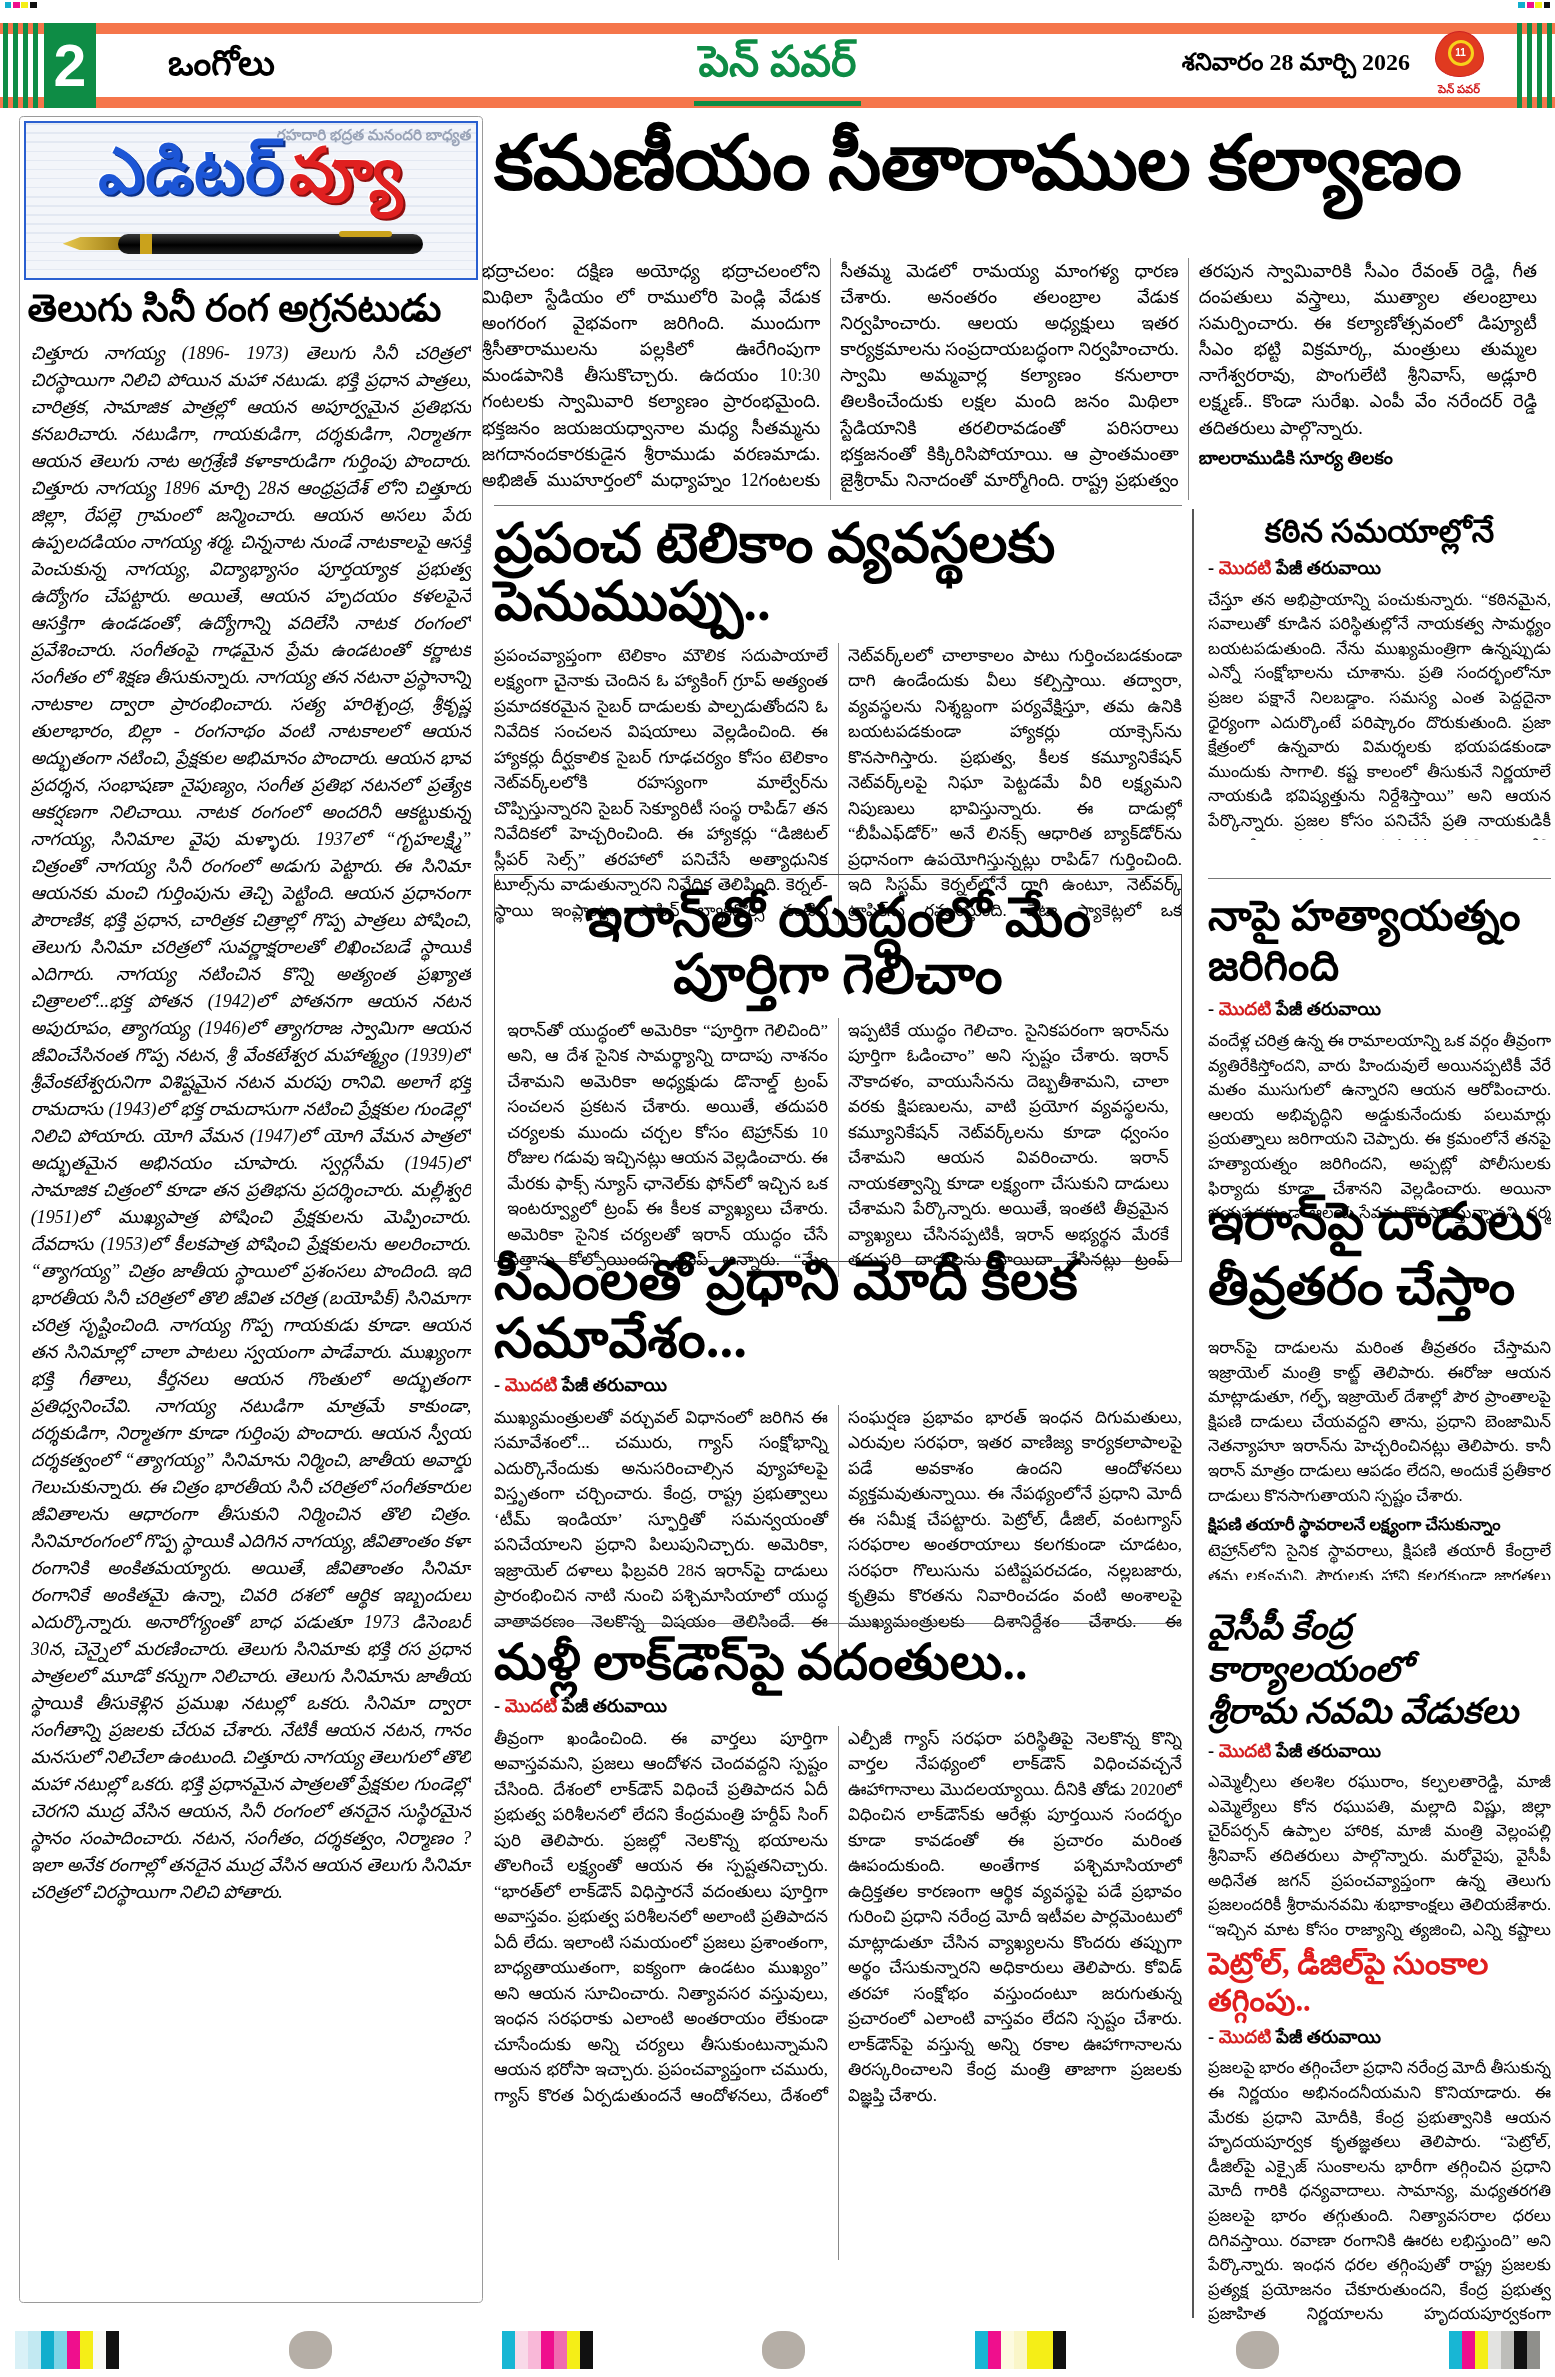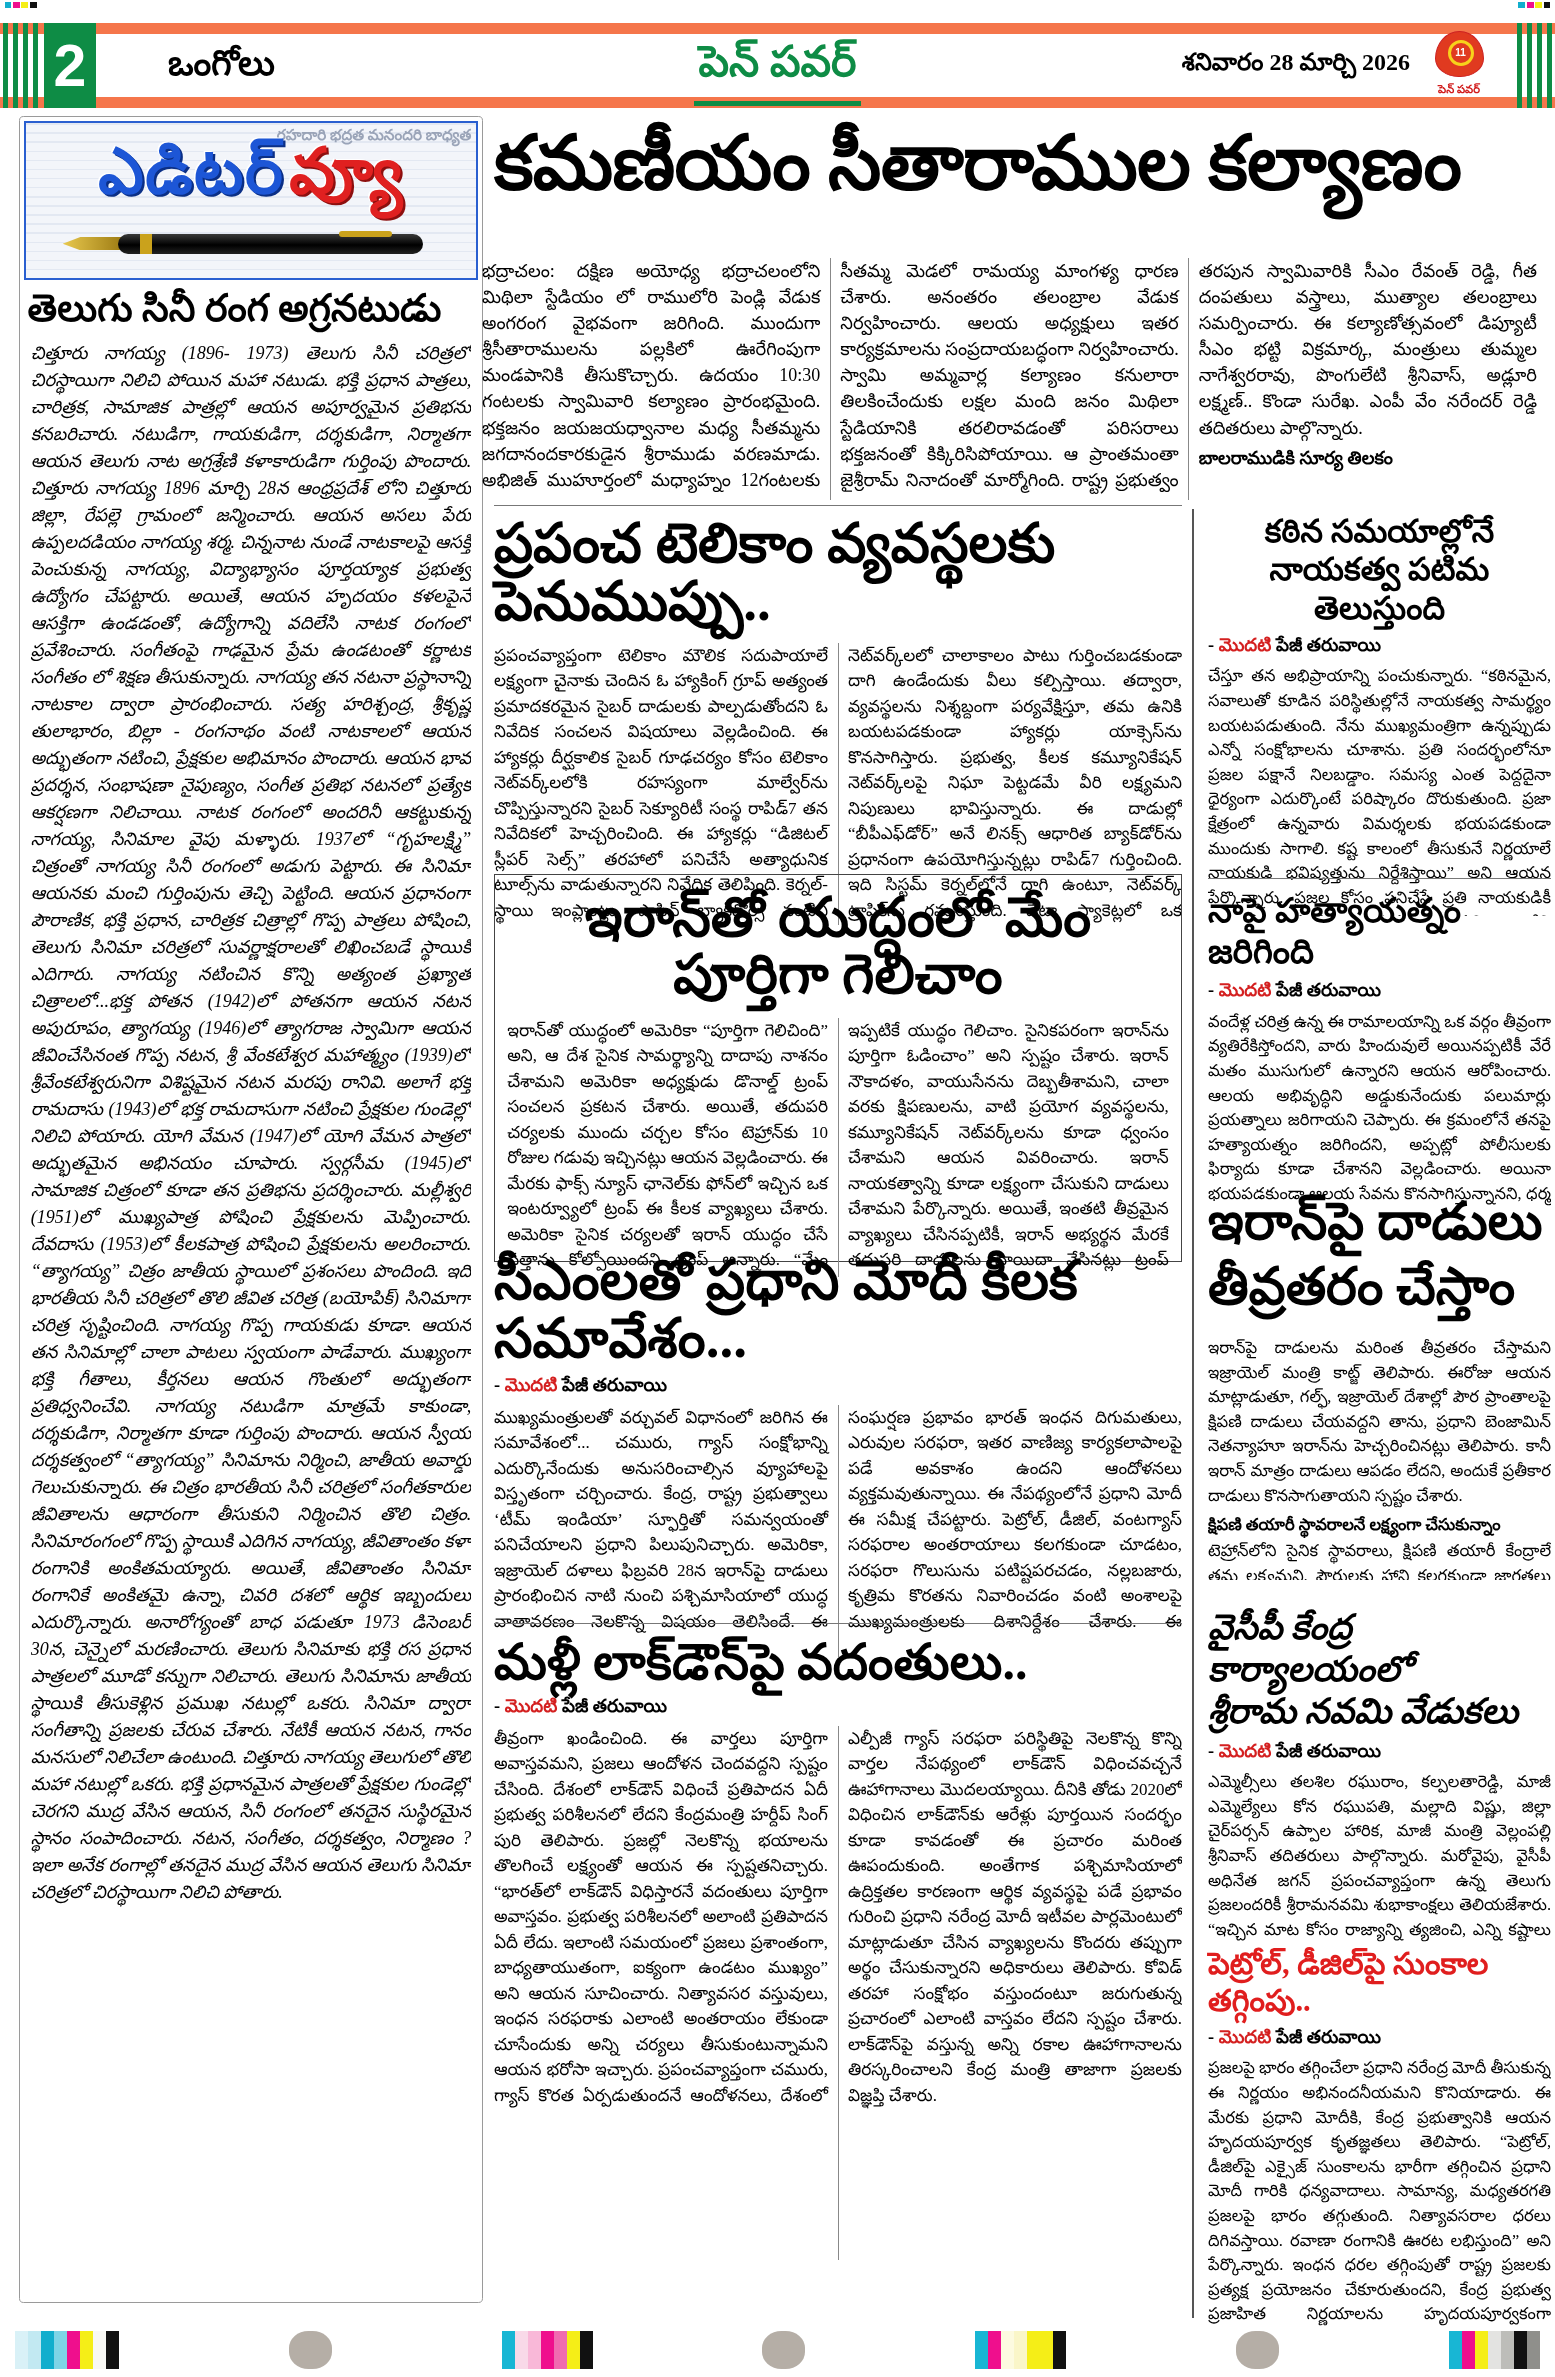--- a/index.html
+++ b/index.html
@@ -177,32 +177,31 @@
     <h2 style="font-size:50px;">మళ్లీ లాక్‌డౌన్‌పై వదంతులు..</h2>
     <div class="continued">
       <span>-</span> <span class="red">మొదటి</span> <span>పేజీ తరువాయి</span>
     </div>
     <div class="body2" style="height:534px;">తీవ్రంగా ఖండించింది. ఈ వార్తలు పూర్తిగా అవాస్తవమని, ప్రజలు ఆందోళన చెందవద్దని స్పష్టం చేసింది. దేశంలో లాక్‌డౌన్ విధించే ప్రతిపాదన ఏదీ ప్రభుత్వ పరిశీలనలో లేదని కేంద్రమంత్రి హర్దీప్ సింగ్ పురి తెలిపారు. ప్రజల్లో నెలకొన్న భయాలను తొలగించే లక్ష్యంతో ఆయన ఈ స్పష్టతనిచ్చారు. “భారత్‌లో లాక్‌డౌన్ విధిస్తారనే వదంతులు పూర్తిగా అవాస్తవం. ప్రభుత్వ పరిశీలనలో అలాంటి ప్రతిపాదన ఏదీ లేదు. ఇలాంటి సమయంలో ప్రజలు ప్రశాంతంగా, బాధ్యతాయుతంగా, ఐక్యంగా ఉండటం ముఖ్యం” అని ఆయన సూచించారు. నిత్యావసర వస్తువులు, ఇంధన సరఫరాకు ఎలాంటి అంతరాయం లేకుండా చూసేందుకు అన్ని చర్యలు తీసుకుంటున్నామని ఆయన భరోసా ఇచ్చారు. ప్రపంచవ్యాప్తంగా చమురు, గ్యాస్ కొరత ఏర్పడుతుందనే ఆందోళనలు, దేశంలో ఎల్పీజీ గ్యాస్ సరఫరా పరిస్థితిపై నెలకొన్న కొన్ని వార్తల నేపథ్యంలో లాక్‌డౌన్ విధించవచ్చనే ఊహాగానాలు మొదలయ్యాయి. దీనికి తోడు 2020లో విధించిన లాక్‌డౌన్‌కు ఆరేళ్లు పూర్తయిన సందర్భం కూడా కావడంతో ఈ ప్రచారం మరింత ఊపందుకుంది. అంతేగాక పశ్చిమాసియాలో ఉద్రిక్తతల కారణంగా ఆర్థిక వ్యవస్థపై పడే ప్రభావం గురించి ప్రధాని నరేంద్ర మోదీ ఇటీవల పార్లమెంటులో మాట్లాడుతూ చేసిన వ్యాఖ్యలను కొందరు తప్పుగా అర్థం చేసుకున్నారని అధికారులు తెలిపారు. కోవిడ్ తరహా సంక్షోభం వస్తుందంటూ జరుగుతున్న ప్రచారంలో ఎలాంటి వాస్తవం లేదని స్పష్టం చేశారు. లాక్‌డౌన్‌పై వస్తున్న అన్ని రకాల ఊహాగానాలను తిరస్కరించాలని కేంద్ర మంత్రి తాజాగా ప్రజలకు విజ్ఞప్తి చేశారు.</div>
   </div>
 
   <div class="rcol" style="top:512px;">
     <h3 style="font-size:32px;">
       <span>కఠిన సమయాల్లోనే</span><br>
-      <span>నాయకత్వ పటిమ తెలుస్తుంది</span>
     </h3>
     <div class="continued">
       <span>-</span> <span class="red">మొదటి</span> <span>పేజీ తరువాయి</span>
     </div>
     <div class="rbody" style="height:252px;">చేస్తూ తన అభిప్రాయాన్ని పంచుకున్నారు. “కఠినమైన, సవాలుతో కూడిన పరిస్థితుల్లోనే నాయకత్వ సామర్థ్యం బయటపడుతుంది. నేను ముఖ్యమంత్రిగా ఉన్నప్పుడు ఎన్నో సంక్షోభాలను చూశాను. ప్రతి సందర్భంలోనూ ప్రజల పక్షానే నిలబడ్డాం. సమస్య ఎంత పెద్దదైనా ధైర్యంగా ఎదుర్కొంటే పరిష్కారం దొరుకుతుంది. ప్రజా క్షేత్రంలో ఉన్నవారు విమర్శలకు భయపడకుండా ముందుకు సాగాలి. కష్ట కాలంలో తీసుకునే నిర్ణయాలే నాయకుడి భవిష్యత్తును నిర్దేశిస్తాయి” అని ఆయన పేర్కొన్నారు. ప్రజల కోసం పనిచేసే ప్రతి నాయకుడికీ ఇలాంటి అనుభవాలు ఎదురవుతాయని, వాటిని అధిగమించడమే అసలైన విజయమని వ్యాఖ్యానించారు. భారతదేశ మాతా వంటి ప్రజలకే ప్రథమ స్థానం ఇవ్వాలని పిలుపునిచ్చారు.</div>
   </div>
 
   <div class="r-sep" style="top:878px;"></div>
 
   <div class="rcol" style="top:891px;">
-    <h3 style="font-size:34px;text-align:left;">నాపై హత్యాయత్నం జరిగింది</h3>
+    <h3 style="font-size:42px;text-align:left;">నాపై హత్యాయత్నం జరిగింది</h3>
     <div class="continued">
       <span>-</span> <span class="red">మొదటి</span> <span>పేజీ తరువాయి</span>
     </div>
     <div class="rbody" style="height:198px;">వందేళ్ల చరిత్ర ఉన్న ఈ రామాలయాన్ని ఒక వర్గం తీవ్రంగా వ్యతిరేకిస్తోందని, వారు హిందువులే అయినప్పటికీ వేరే మతం ముసుగులో ఉన్నారని ఆయన ఆరోపించారు. ఆలయ అభివృద్ధిని అడ్డుకునేందుకు పలుమార్లు ప్రయత్నాలు జరిగాయని చెప్పారు. ఈ క్రమంలోనే తనపై హత్యాయత్నం జరిగిందని, అప్పట్లో పోలీసులకు ఫిర్యాదు కూడా చేశానని వెల్లడించారు. అయినా భయపడకుండా ఆలయ సేవను కొనసాగిస్తున్నానని, ధర్మ పరిరక్షణ కోసం ఎంతటి త్యాగానికైనా సిద్ధమని స్పష్టం చేశారు. ఈ ఘటనలపై సమగ్ర విచారణ జరిపించాలని ఆయన డిమాండ్ చేశారు.</div>
   </div>
 
   <div class="rcol" style="top:1189px;">
     <h3 style="font-size:52px;text-align:left;line-height:1.25;">
       <span>ఇరాన్‌పై దాడులు</span><br>
       <span>తీవ్రతరం చేస్తాం</span>

